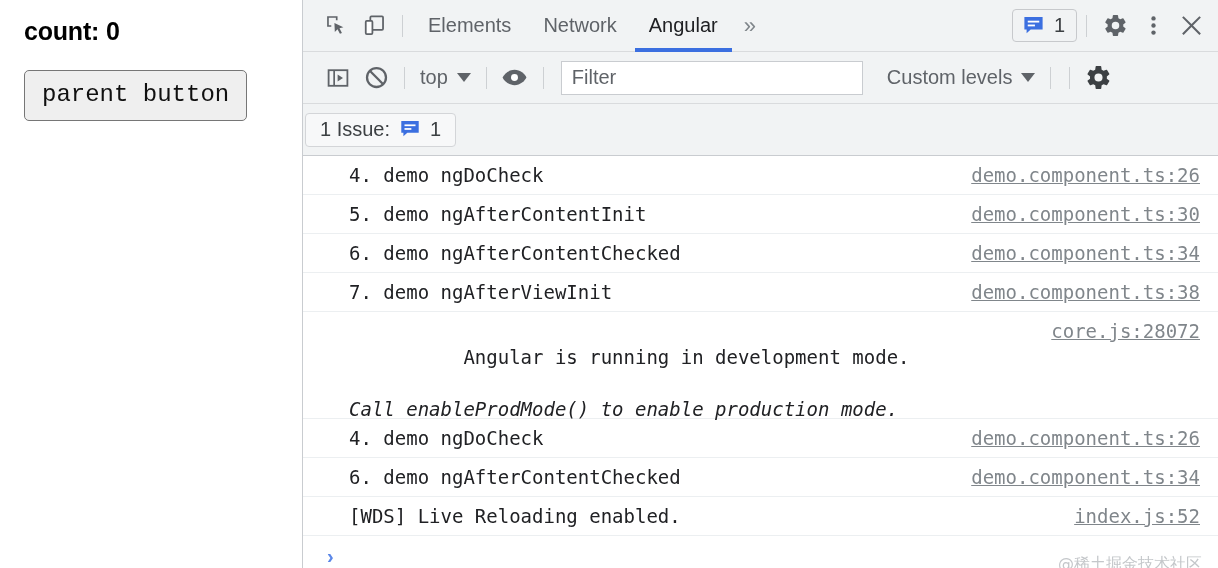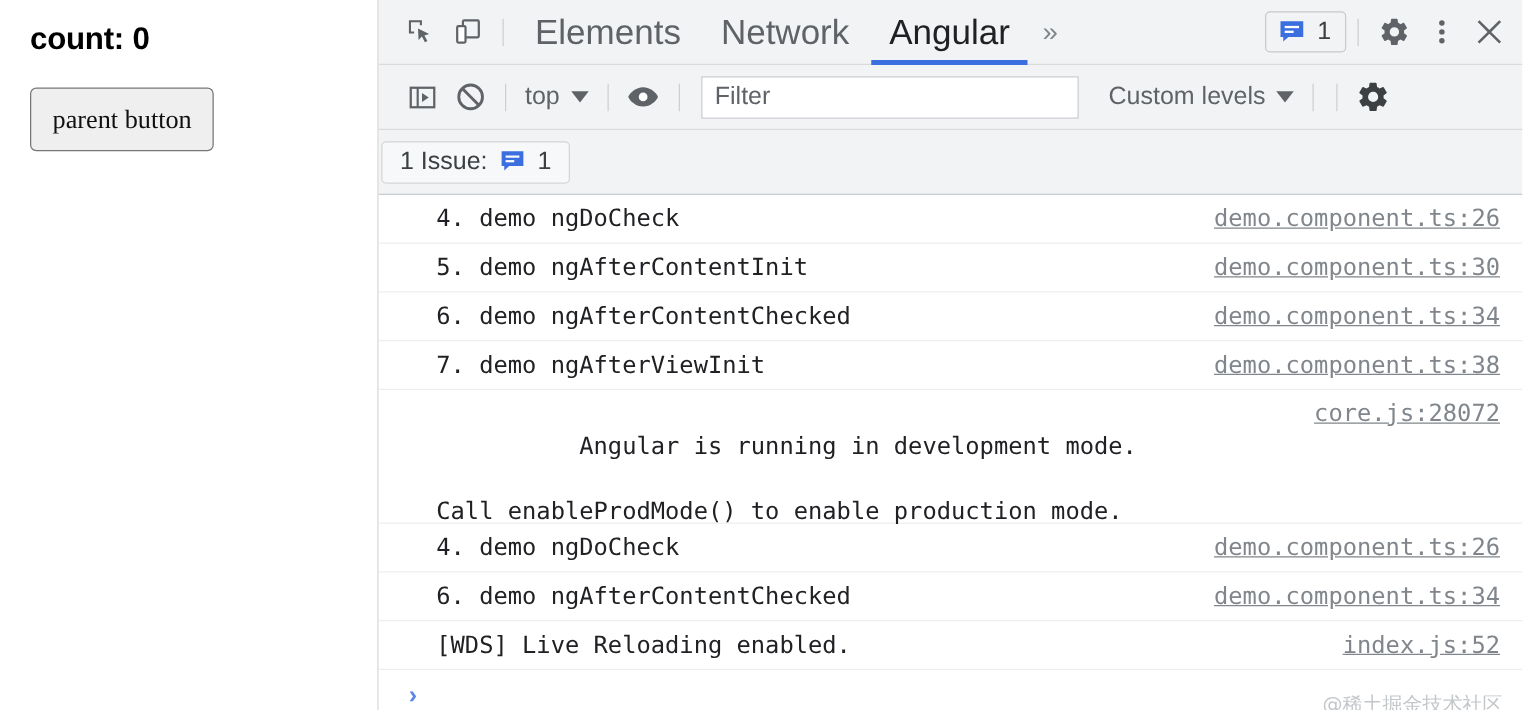--- a/index.html
+++ b/index.html
@@ -19,22 +19,22 @@
     padding: 14px 0 0 24px;
     flex: none;
   }
   .count-title {
     font-size: 25px; font-weight: bold; color: #000;
     letter-spacing: -0.2px; line-height: 34px;
   }
   .parent-btn {
     margin-top: 22px;
     display: inline-block;
-    font-family: Liberation Serif, serif;
-    font-size: 21px; color: #101010;
+    font-family: Liberation Mono, monospace;
+    font-size: 24px; color: #101010;
     background: #efefef;
     border: 1px solid #767676;
     border-radius: 5px;
     padding: 13px 17px 14px 17px;
     cursor: pointer;
     line-height: 22px;
   }
 
   
   .devtools {
@@ -53,21 +53,21 @@
     padding: 0 8px 0 14px;
     position: relative;
   }
   .tbtn {
     width: 38px; height: 38px;
     display: flex; align-items: center; justify-content: center;
     cursor: pointer; flex: none;
   }
   .vsep { width: 1px; height: 22px; background: #cdd0d3; margin: 0 9px; flex: none; }
   .tab {
-    font-size: 28px; color: #5f6368;
+    font-size: 20px; color: #5f6368;
     padding: 0 16px; height: 52px;
     display: flex; align-items: center;
     cursor: pointer; white-space: nowrap; flex: none;
     position: relative;
   }
   .tab.active { color: #202124; }
   .tab.active::after {
     content: ""; position: absolute;
     left: 2px; right: 2px; bottom: 0; height: 4px;
     background: #3b6fe0;
@@ -141,21 +141,21 @@
     border-bottom: 1px solid #eceff1;
     display: flex; align-items: flex-start;
     padding: 6px 18px 6px 46px;
     min-height: 39px;
     font-family: "DejaVu Sans Mono", monospace;
     font-size: 19px;
     color: #202124;
     line-height: 26px;
   }
   .row .msg { flex: 1 1 auto; white-space: pre; }
-  .row .msg .l2 { display: block; }
+  .row .msg .l2 { display: block; font-style: italic; }
   .row .src {
     flex: none; margin-left: 14px;
     color: #80868b;
     text-decoration: underline;
     cursor: pointer;
     font-family: "DejaVu Sans Mono", monospace;
     font-size: 19px;
   }
   .prompt-row {
     flex: 1 1 auto;

